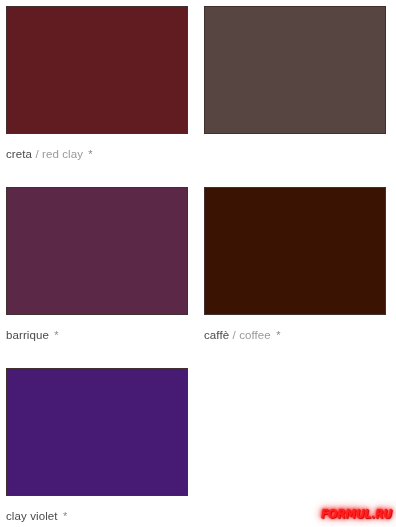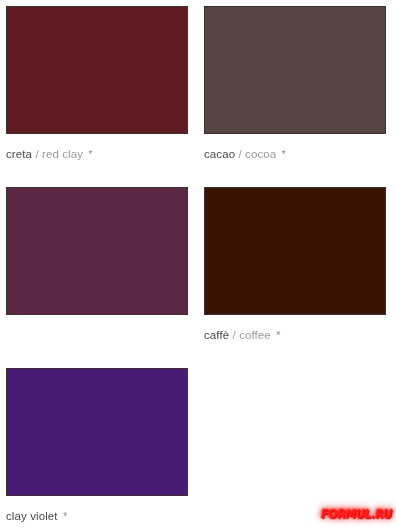--- a/index.html
+++ b/index.html
@@ -99,30 +99,30 @@
     <div class="swatch-caption">
       <span class="name-native">creta</span>
       <span class="name-sep">/</span>
       <span class="name-translation">red clay</span>
       <span class="name-asterisk">*</span>
     </div>
   </div>
 
   <div class="swatch-cell">
     <div class="swatch-chip" style="background-color: rgb(87, 69, 65); border-color: rgb(64, 48, 48);"></div>
-    <div class="swatch-caption">
-      <span class="name-native">cacao</span>
-      <span class="name-sep">/</span>
-      <span class="name-translation">cocoa</span>
-      <span class="name-asterisk">*</span>
-    </div>
   </div>
 
   <div class="swatch-cell">
     <div class="swatch-chip" style="background-color: rgb(92, 40, 71); border-color: rgb(64, 48, 48);"></div>
+    <div class="swatch-caption">
+      <span class="name-native">barrique</span>
+      
+      
+      <span class="name-asterisk">*</span>
+    </div>
   </div>
 
   <div class="swatch-cell">
     <div class="swatch-chip" style="background-color: rgb(59, 19, 3); border-color: rgb(64, 48, 48);"></div>
     <div class="swatch-caption">
       <span class="name-native">caffè</span>
       <span class="name-sep">/</span>
       <span class="name-translation">coffee</span>
       <span class="name-asterisk">*</span>
     </div>

